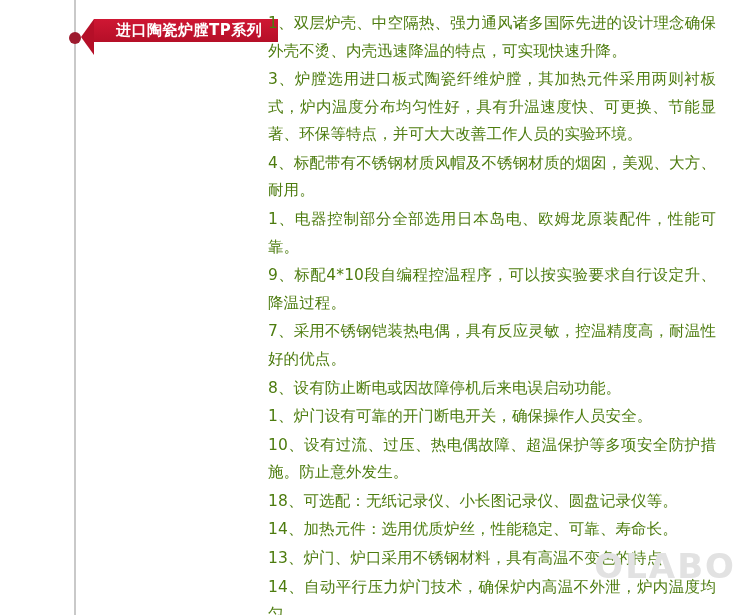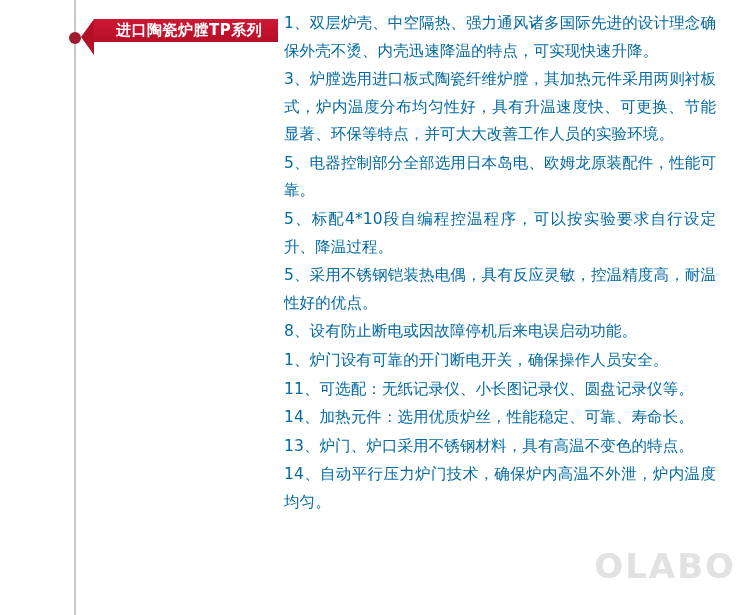--- a/index.html
+++ b/index.html
@@ -72,23 +72,23 @@
   }
   
   .content {
     position: absolute;
     left: 268px;
     top: 10px;
     width: 448px;
   }
   .para {
     font-size: 15.5px;
-    color: #0369a1;
+    color: #4d7c0f;
     line-height: 1.78;
-    margin: 0 0 1px 16px;
+    margin: 0 0 1px 0;
     text-align: justify;
     text-justify: inter-ideograph;
     letter-spacing: 0.1px;
   }
   
   .watermark {
     position: absolute;
     right: 14px;
     bottom: 32px;
     font-size: 34px;
@@ -108,26 +108,28 @@
   <div class="left-rail"></div>
   <div class="rail-dot"></div>
 
   <div class="ribbon">
     <span class="ribbon-text">进口陶瓷炉膛TP系列</span>
   </div>
 
   <div class="content">
     <p class="para">1、双层炉壳、中空隔热、强力通风诸多国际先进的设计理念确保外壳不烫、内壳迅速降温的特点，可实现快速升降。</p>
     <p class="para">3、炉膛选用进口板式陶瓷纤维炉膛，其加热元件采用两则衬板式，炉内温度分布均匀性好，具有升温速度快、可更换、节能显著、环保等特点，并可大大改善工作人员的实验环境。</p>
-    <p class="para">5、电器控制部分全部选用日本岛电、欧姆龙原装配件，性能可靠。</p>
-    <p class="para">5、标配4*10段自编程控温程序，可以按实验要求自行设定升、降温过程。</p>
-    <p class="para">5、采用不锈钢铠装热电偶，具有反应灵敏，控温精度高，耐温性好的优点。</p>
+    <p class="para">4、标配带有不锈钢材质风帽及不锈钢材质的烟囱，美观、大方、耐用。</p>
+    <p class="para">1、电器控制部分全部选用日本岛电、欧姆龙原装配件，性能可靠。</p>
+    <p class="para">9、标配4*10段自编程控温程序，可以按实验要求自行设定升、降温过程。</p>
+    <p class="para">7、采用不锈钢铠装热电偶，具有反应灵敏，控温精度高，耐温性好的优点。</p>
     <p class="para">8、设有防止断电或因故障停机后来电误启动功能。</p>
     <p class="para">1、炉门设有可靠的开门断电开关，确保操作人员安全。</p>
-    <p class="para">11、可选配：无纸记录仪、小长图记录仪、圆盘记录仪等。</p>
+    <p class="para">10、设有过流、过压、热电偶故障、超温保护等多项安全防护措施。防止意外发生。</p>
+    <p class="para">18、可选配：无纸记录仪、小长图记录仪、圆盘记录仪等。</p>
     <p class="para">14、加热元件：选用优质炉丝，性能稳定、可靠、寿命长。</p>
     <p class="para">13、炉门、炉口采用不锈钢材料，具有高温不变色的特点。</p>
     <p class="para">14、自动平行压力炉门技术，确保炉内高温不外泄，炉内温度均匀。</p>
 
   </div>
 
   <div class="watermark">OLABO</div>
 
 </div>
 

